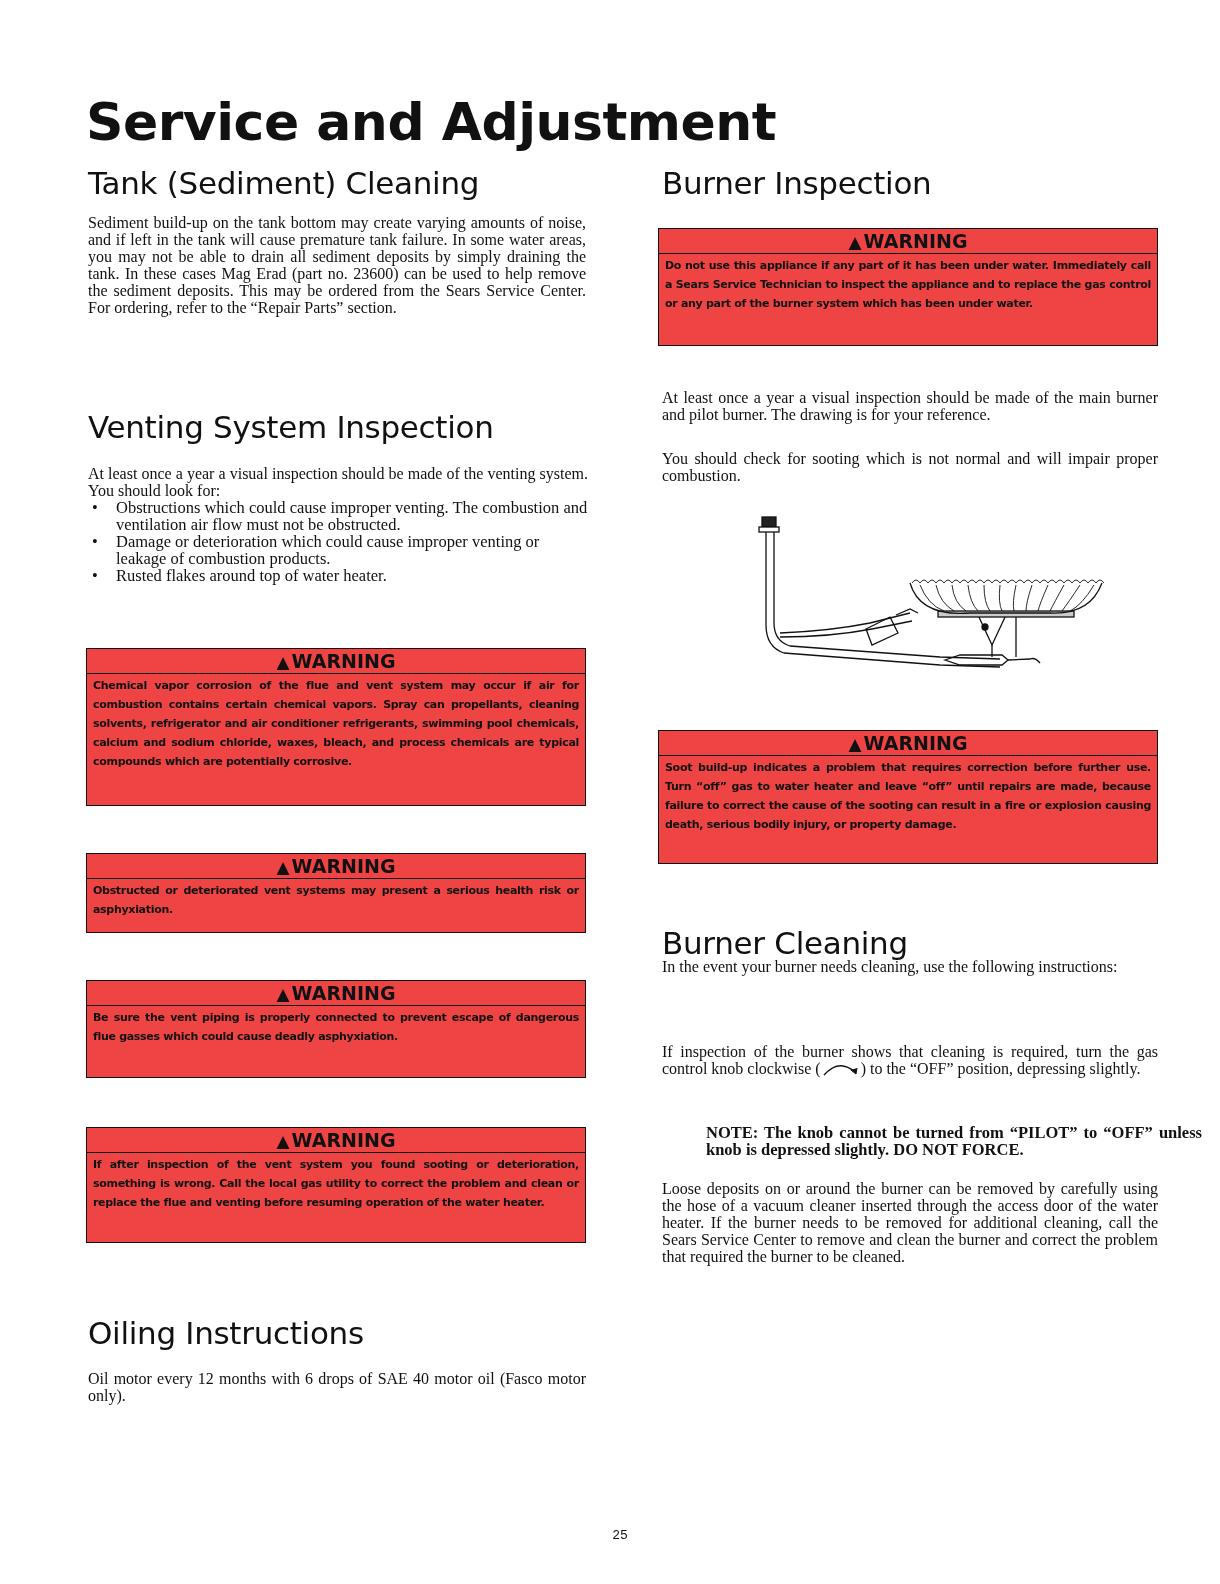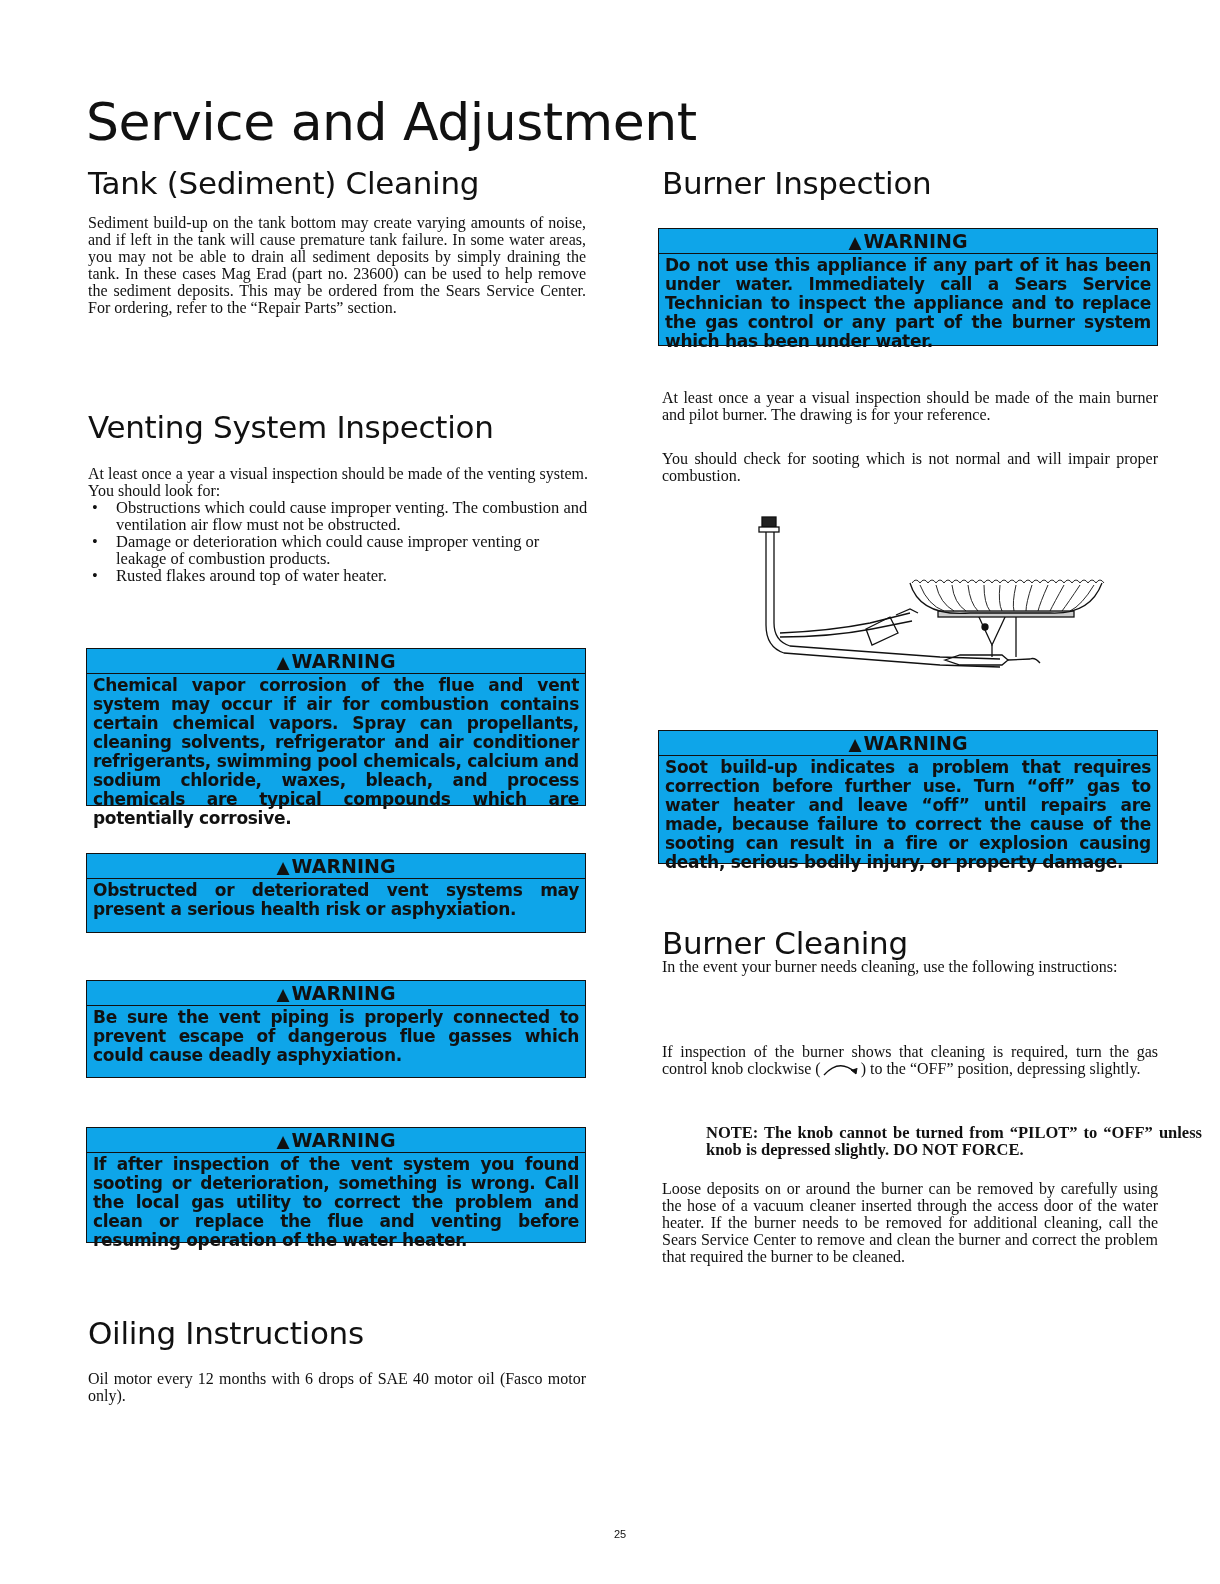--- a/index.html
+++ b/index.html
@@ -1,48 +1,48 @@
 <!DOCTYPE html>
 <html><head>
 <meta charset="utf-8">
 <style>
   html, body { margin: 0; padding: 0; background: #ffffff; }
   body { width: 1220px; height: 1584px; position: relative; overflow: hidden; color: #111; }
   .page { position: absolute; left: 0; top: 0; width: 1220px; height: 1584px; }
   .abs { position: absolute; }
   .main-title {
-    font-family: "DejaVu Sans", sans-serif; font-weight: normal;
+    font-family: "DejaVu Sans", sans-serif; font-weight: bold;
     font-size: 52px; letter-spacing: -0.5px; line-height: 1; margin: 0;
   }
   .sec-title {
     font-family: "DejaVu Sans", sans-serif; font-weight: normal;
     font-size: 31px; letter-spacing: -0.3px; line-height: 1; margin: 0;
   }
   .body-text {
     font-family: "Liberation Serif", serif; font-size: 16px; line-height: 17px;
     text-align: justify; margin: 0;
   }
   .body-text.bold { font-weight: bold; font-size: 16.5px; margin-left: 44px; }
   ul.bullets { margin: 0; padding: 0; list-style: none; }
   ul.bullets li { position: relative; padding-left: 28px; font-family: "Liberation Serif", serif; font-size: 16.5px; line-height: 17px; }
   ul.bullets li .dot { position: absolute; left: 4px; top: 0; }
   .warn-box {
-    position: absolute; border: 1.5px solid #111; background: #0ea5e9;
+    position: absolute; border: 1.5px solid #111; background: #ef4444;
   }
   .warn-head {
     border-bottom: 1.5px solid #111; text-align: center;
     font-family: "DejaVu Sans", sans-serif; font-weight: bold; font-size: 19px;
     line-height: 24px; height: 24px;
   }
   .warn-head .tri { font-size: 17px; margin-right: 2px; }
   .warn-body {
-    font-family: "DejaVu Sans", sans-serif; font-weight: bold; font-size: 17px;
+    font-family: "DejaVu Sans", sans-serif; font-weight: bold; font-size: 11px;
     line-height: 19px; padding: 2px 6px 6px 6px; text-align: justify; letter-spacing: -0.3px;
   }
-  .page-num { font-family: Liberation Sans, sans-serif; font-size: 11px; text-align: center; width: 60px; }
+  .page-num { font-family: Liberation Mono, monospace; font-size: 13px; text-align: center; width: 60px; }
   .knob-arrow { display: inline-block; width: 40px; height: 16px; vertical-align: -2px; }
 </style>
 </head>
 <body>
 
 <div class="page">
 
   <h1 class="abs main-title" style="left:86px; top:96px;">Service and Adjustment</h1>
 
   <h2 class="abs sec-title" style="left:88px; top:168px;">Tank (Sediment) Cleaning</h2>

